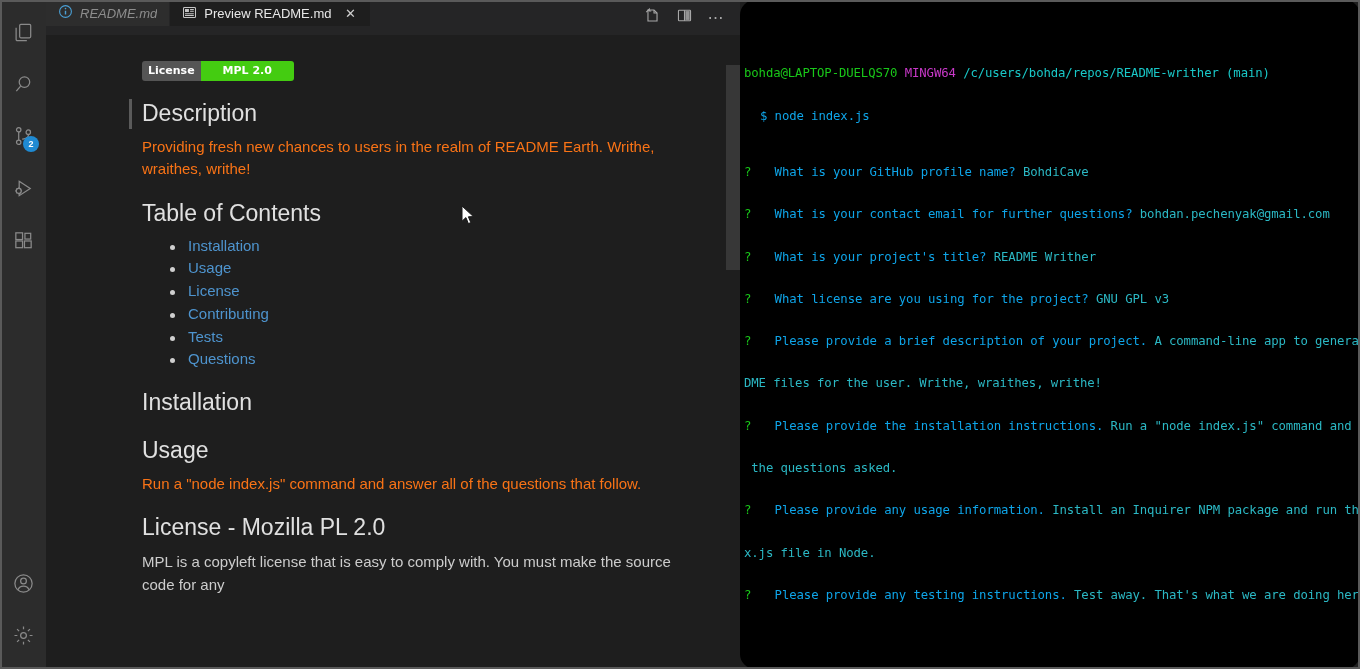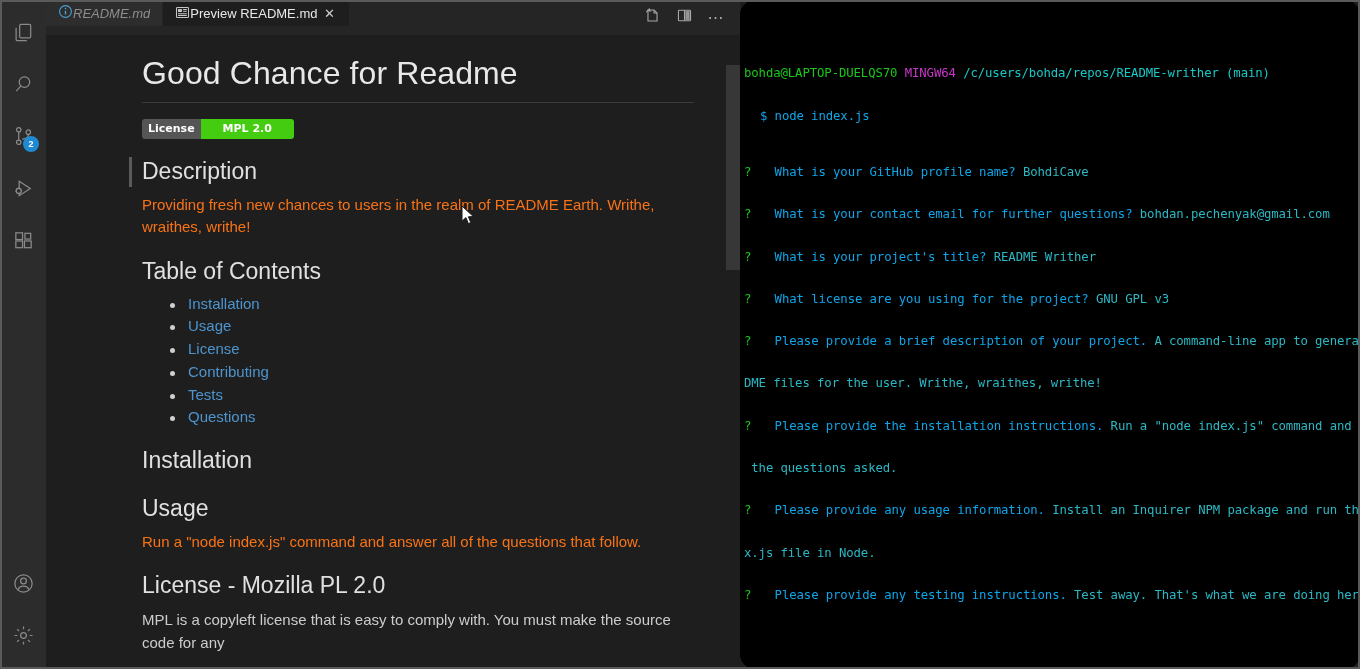--- a/index.html
+++ b/index.html
@@ -50,21 +50,21 @@
     display: flex; flex-direction: column;
     position: relative;
   }
   .tabbar {
     height: 35px; flex: 0 0 35px;
     background: #252526;
     display: flex; align-items: stretch;
     position: relative;
   }
   .tab {
-    display: flex; align-items: center; 
+    display: flex; align-items: center; gap: 7px;
     padding: 0 12px;
     height: 26px;
     font-size: 13px;
     color: #8d8d8d;
     background: #2d2d2d;
     border-right: 1px solid #252526;
     max-width: 240px;
     white-space: nowrap;
   }
   .tab.inactive { font-style: italic; }
@@ -339,21 +339,20 @@
         </div>
         <div class="tab-action">
           <span style="color:#a8a8a8;font-size:16px;line-height:1;letter-spacing:1px;">⋯</span>
         </div>
       </div>
     </div>
 
     <div class="preview">
       <div class="preview-inner">
 
-        <div class="md-h1">Good Chance for Readme</div>
 
         <div class="badge-row">
           <span class="badge">
             <span class="badge-left">License</span>
             <span class="badge-right">MPL 2.0</span>
           </span>
         </div>
 
         <div class="md-h2 bordered first">Description</div>
         <p class="md-p">Providing fresh new chances to users in the realm of README Earth. Writhe, wraithes, writhe!</p>

